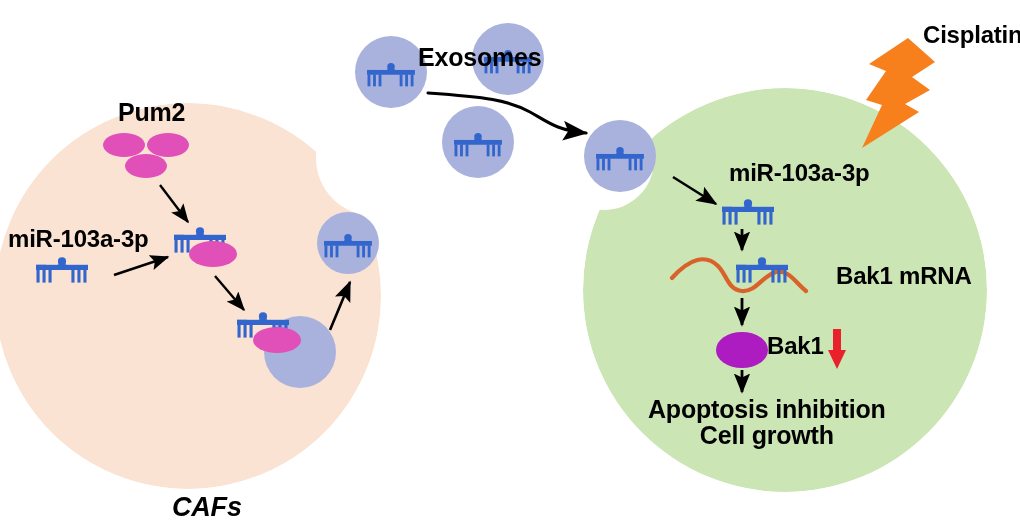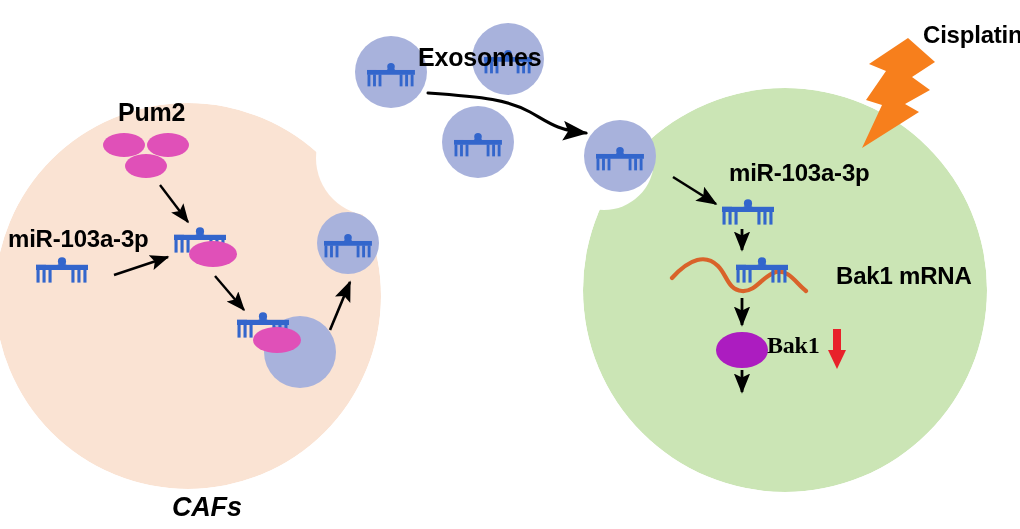--- a/index.html
+++ b/index.html
@@ -30,21 +30,21 @@
     white-space: nowrap;
     line-height: 1.05;
     letter-spacing: -0.2px;
   }
   .lbl-exosomes   { left: 418px; top: 0px;   font-size: 25px; margin-top: 44px; }
   .lbl-cisplatin  { left: 923px; top: 22px;  font-size: 24px; }
   .lbl-pum2       { left: 118px; top: 99px;  font-size: 25px; }
   .lbl-mir-left   { left: 8px;   top: 226px; font-size: 24px; }
   .lbl-mir-right  { left: 729px; top: 160px; font-size: 24px; }
   .lbl-bak1mrna   { left: 836px; top: 263px; font-size: 24px; }
-  .lbl-bak1       { left: 767px; top: 333px; font-size: 24px; font-family: Liberation Serif, serif; }
+  .lbl-bak1       { left: 767px; top: 333px; font-size: 24px; }
   .lbl-outcome    { left: 648px; top: 396px; font-size: 25px; text-align: center; }
   .lbl-cafs       { left: 172px; top: 493px; font-size: 27px; font-style: italic; }
   .lbl-nsclc      { left: 663px; top: 493px; font-size: 27px; }
 </style>
 </head>
 <body>
 
 <div id="figure">
 
   <svg width="1020" height="529" viewBox="0 0 1020 529">
@@ -199,17 +199,21 @@
   <div class="fig-label lbl-pum2">Pum2</div>
 
   <div class="fig-label lbl-mir-left">miR-103a-3p</div>
 
   <div class="fig-label lbl-mir-right">miR-103a-3p</div>
 
   <div class="fig-label lbl-bak1mrna">Bak1 mRNA</div>
 
   <div class="fig-label lbl-bak1">Bak1</div>
 
+  <div class="fig-label lbl-outcome">
+    <div>Apoptosis inhibition</div>
+    <div>Cell growth</div>
+  </div>
 
   <div class="fig-label lbl-cafs">CAFs</div>
 
 
 </div>
 
 </body></html>

